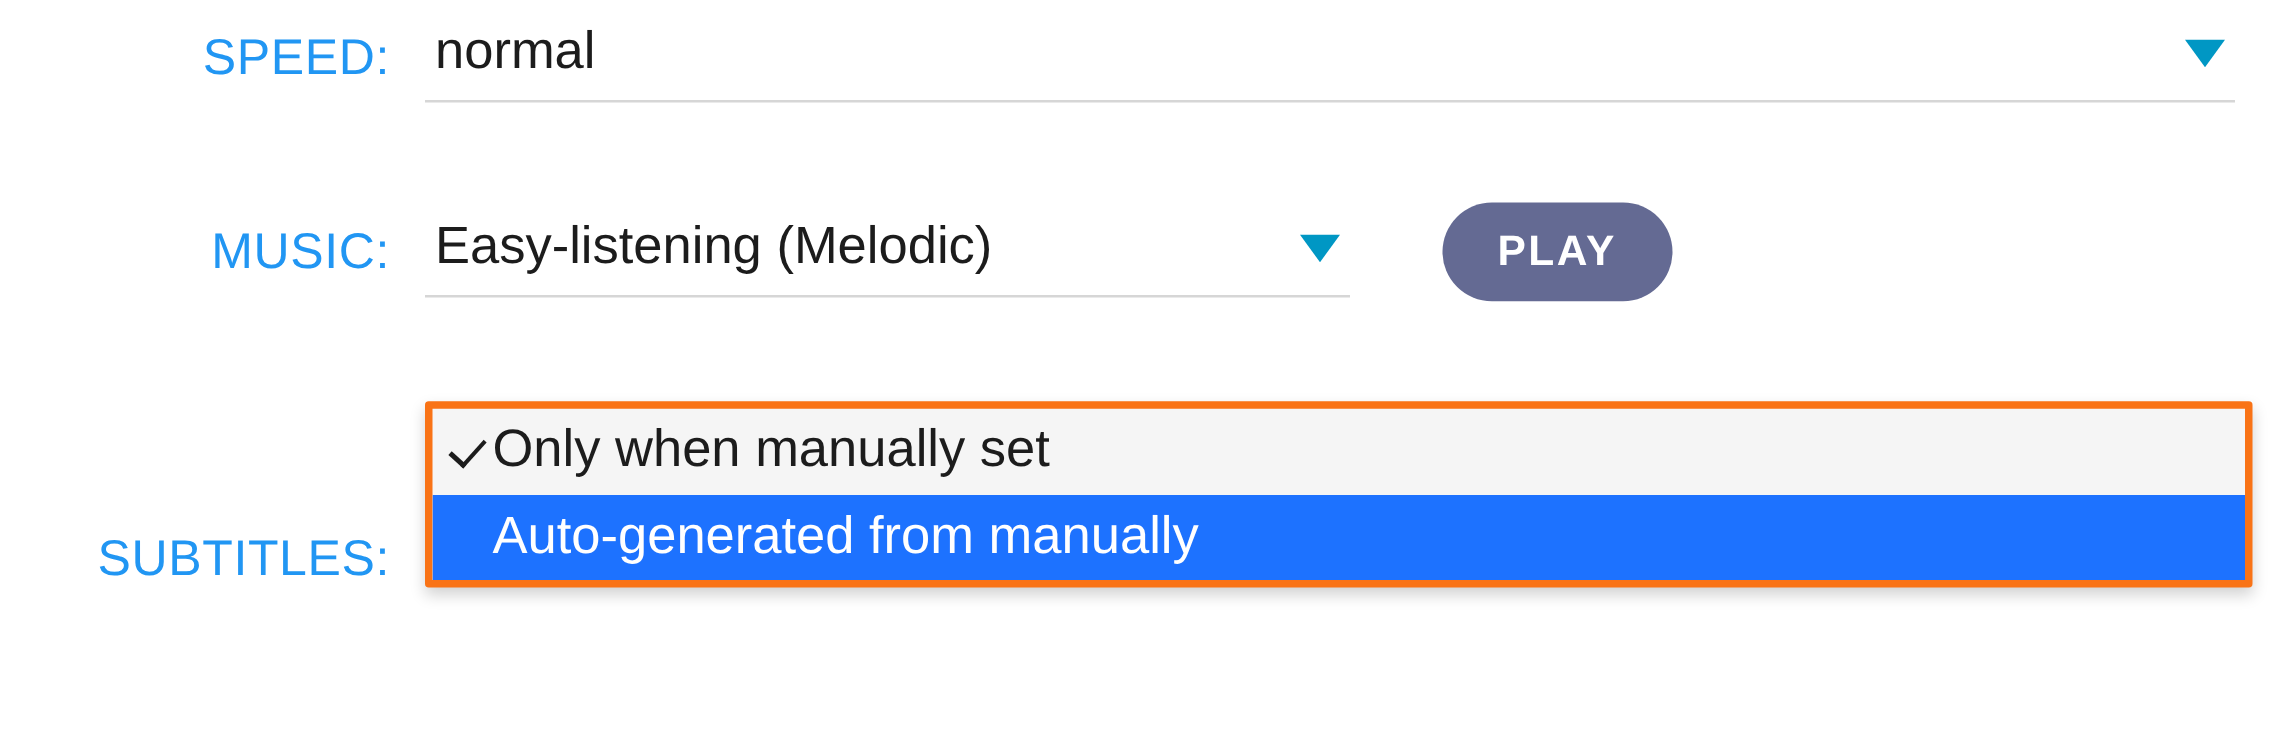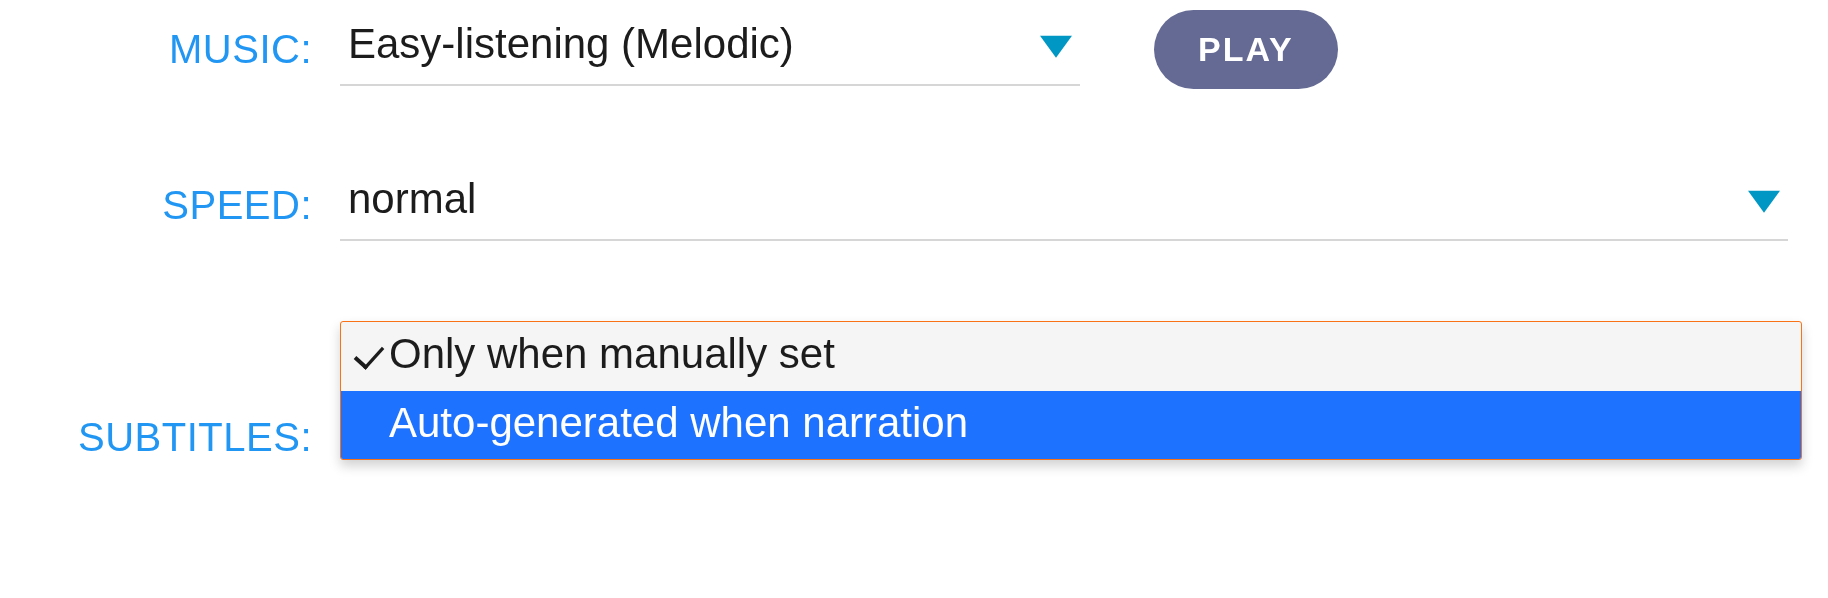--- a/index.html
+++ b/index.html
@@ -70,21 +70,21 @@
       margin-bottom: 0;
       align-items: flex-end;
     }
     .subtitles-row .form-label {
       padding-top: 8px;
     }
     .dropdown-open {
       flex: 1;
       margin-right: 26px;
       background: #f5f5f5;
-      border: 1px solid #f97316;
+      border: 6px solid #f97316;
       border-radius: 3px;
       box-shadow: 0 6px 12px rgba(0,0,0,0.18);
       overflow: hidden;
     }
     .dropdown-option {
       font-size: 42px;
       padding: 6px 20px 10px 40px;
       position: relative;
       cursor: pointer;
       color: #1c1c1c;
@@ -107,46 +107,46 @@
     }
     .dropdown-option .option-text {
       padding-left: 8px;
     }
   </style>
 </head>
 <body>
 
 <div class="form-container">
 
+  <div class="form-row">
+    <div class="form-label">SPEED:</div>
+    <div class="select-wrap">
+      <div class="select-field">
+        <span>normal</span>
+        <span class="caret"></span>
+      </div>
+    </div>
+  </div>
+
   <div class="form-row music-row">
     <div class="form-label">MUSIC:</div>
     <div class="select-wrap">
       <div class="select-field">
         <span>Easy-listening (Melodic)</span>
         <span class="caret"></span>
       </div>
     </div>
     <button class="play-button">PLAY</button>
   </div>
 
-  <div class="form-row">
-    <div class="form-label">SPEED:</div>
-    <div class="select-wrap">
-      <div class="select-field">
-        <span>normal</span>
-        <span class="caret"></span>
-      </div>
-    </div>
-  </div>
-
   <div class="form-row subtitles-row">
     <div class="form-label">SUBTITLES:</div>
     <div class="dropdown-open">
       <div class="dropdown-option selected">
         <span class="option-text">Only when manually set</span>
       </div>
       <div class="dropdown-option highlighted">
-        <span class="option-text">Auto-generated when narration</span>
+        <span class="option-text">Auto-generated from manually</span>
       </div>
     </div>
   </div>
 
 </div>
 
 </body></html>

